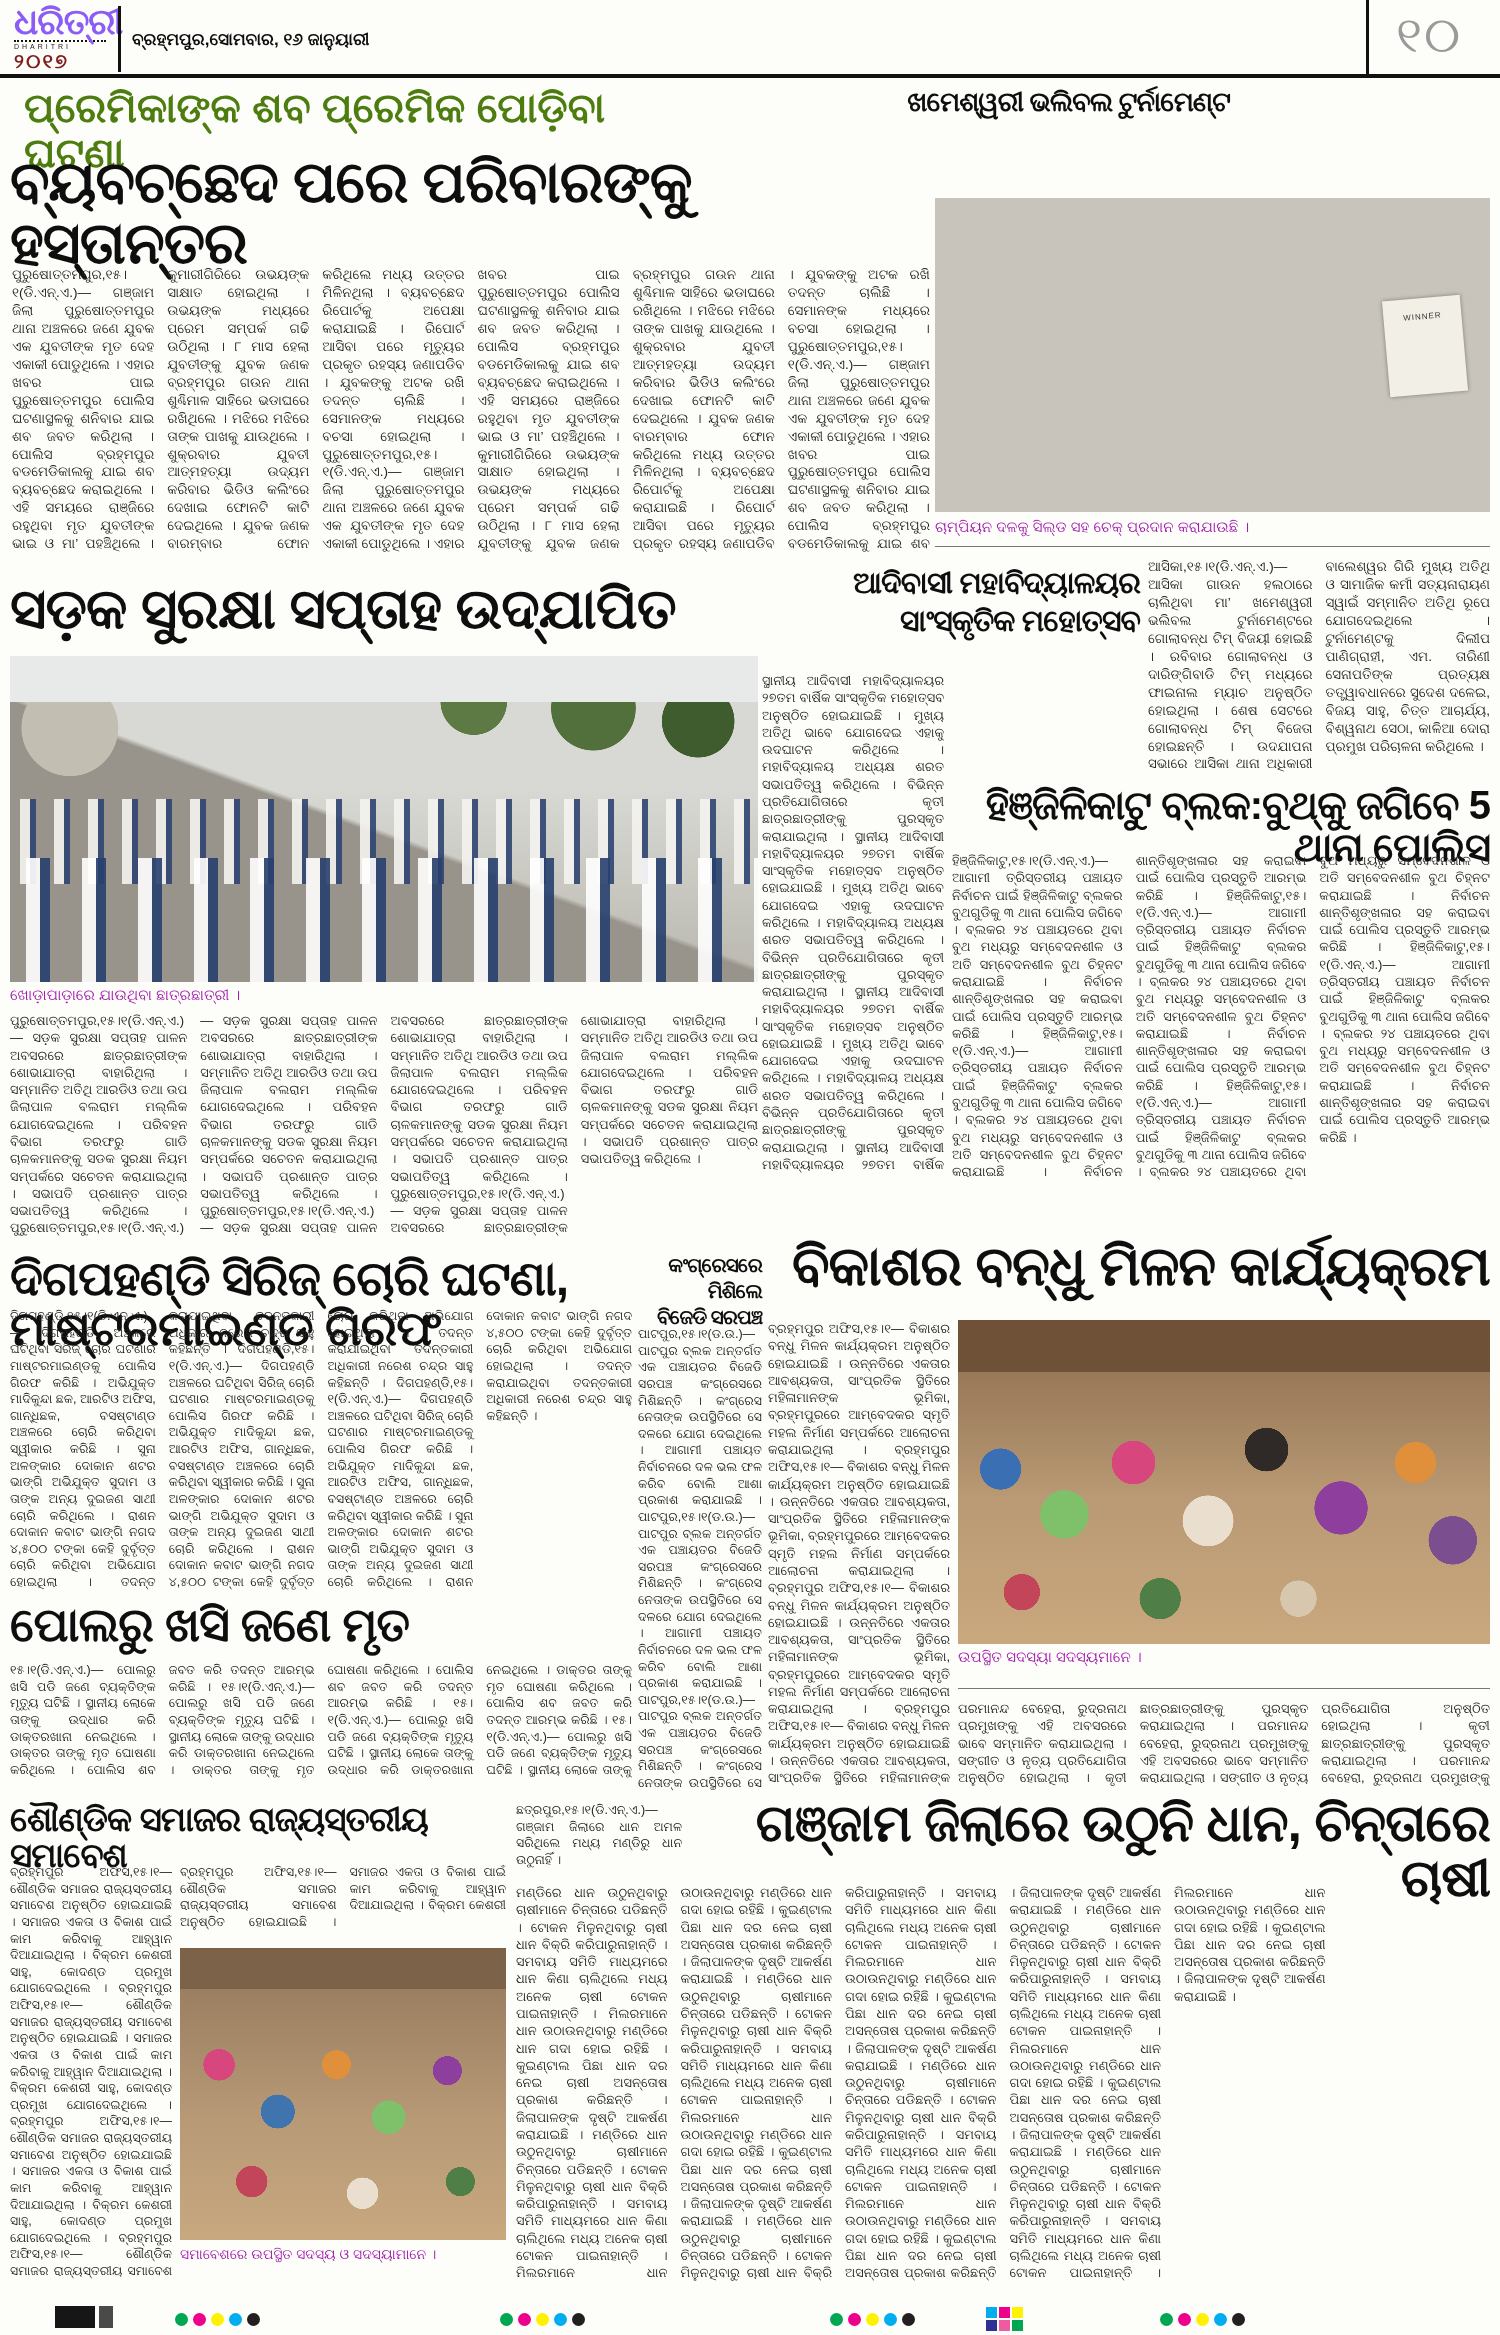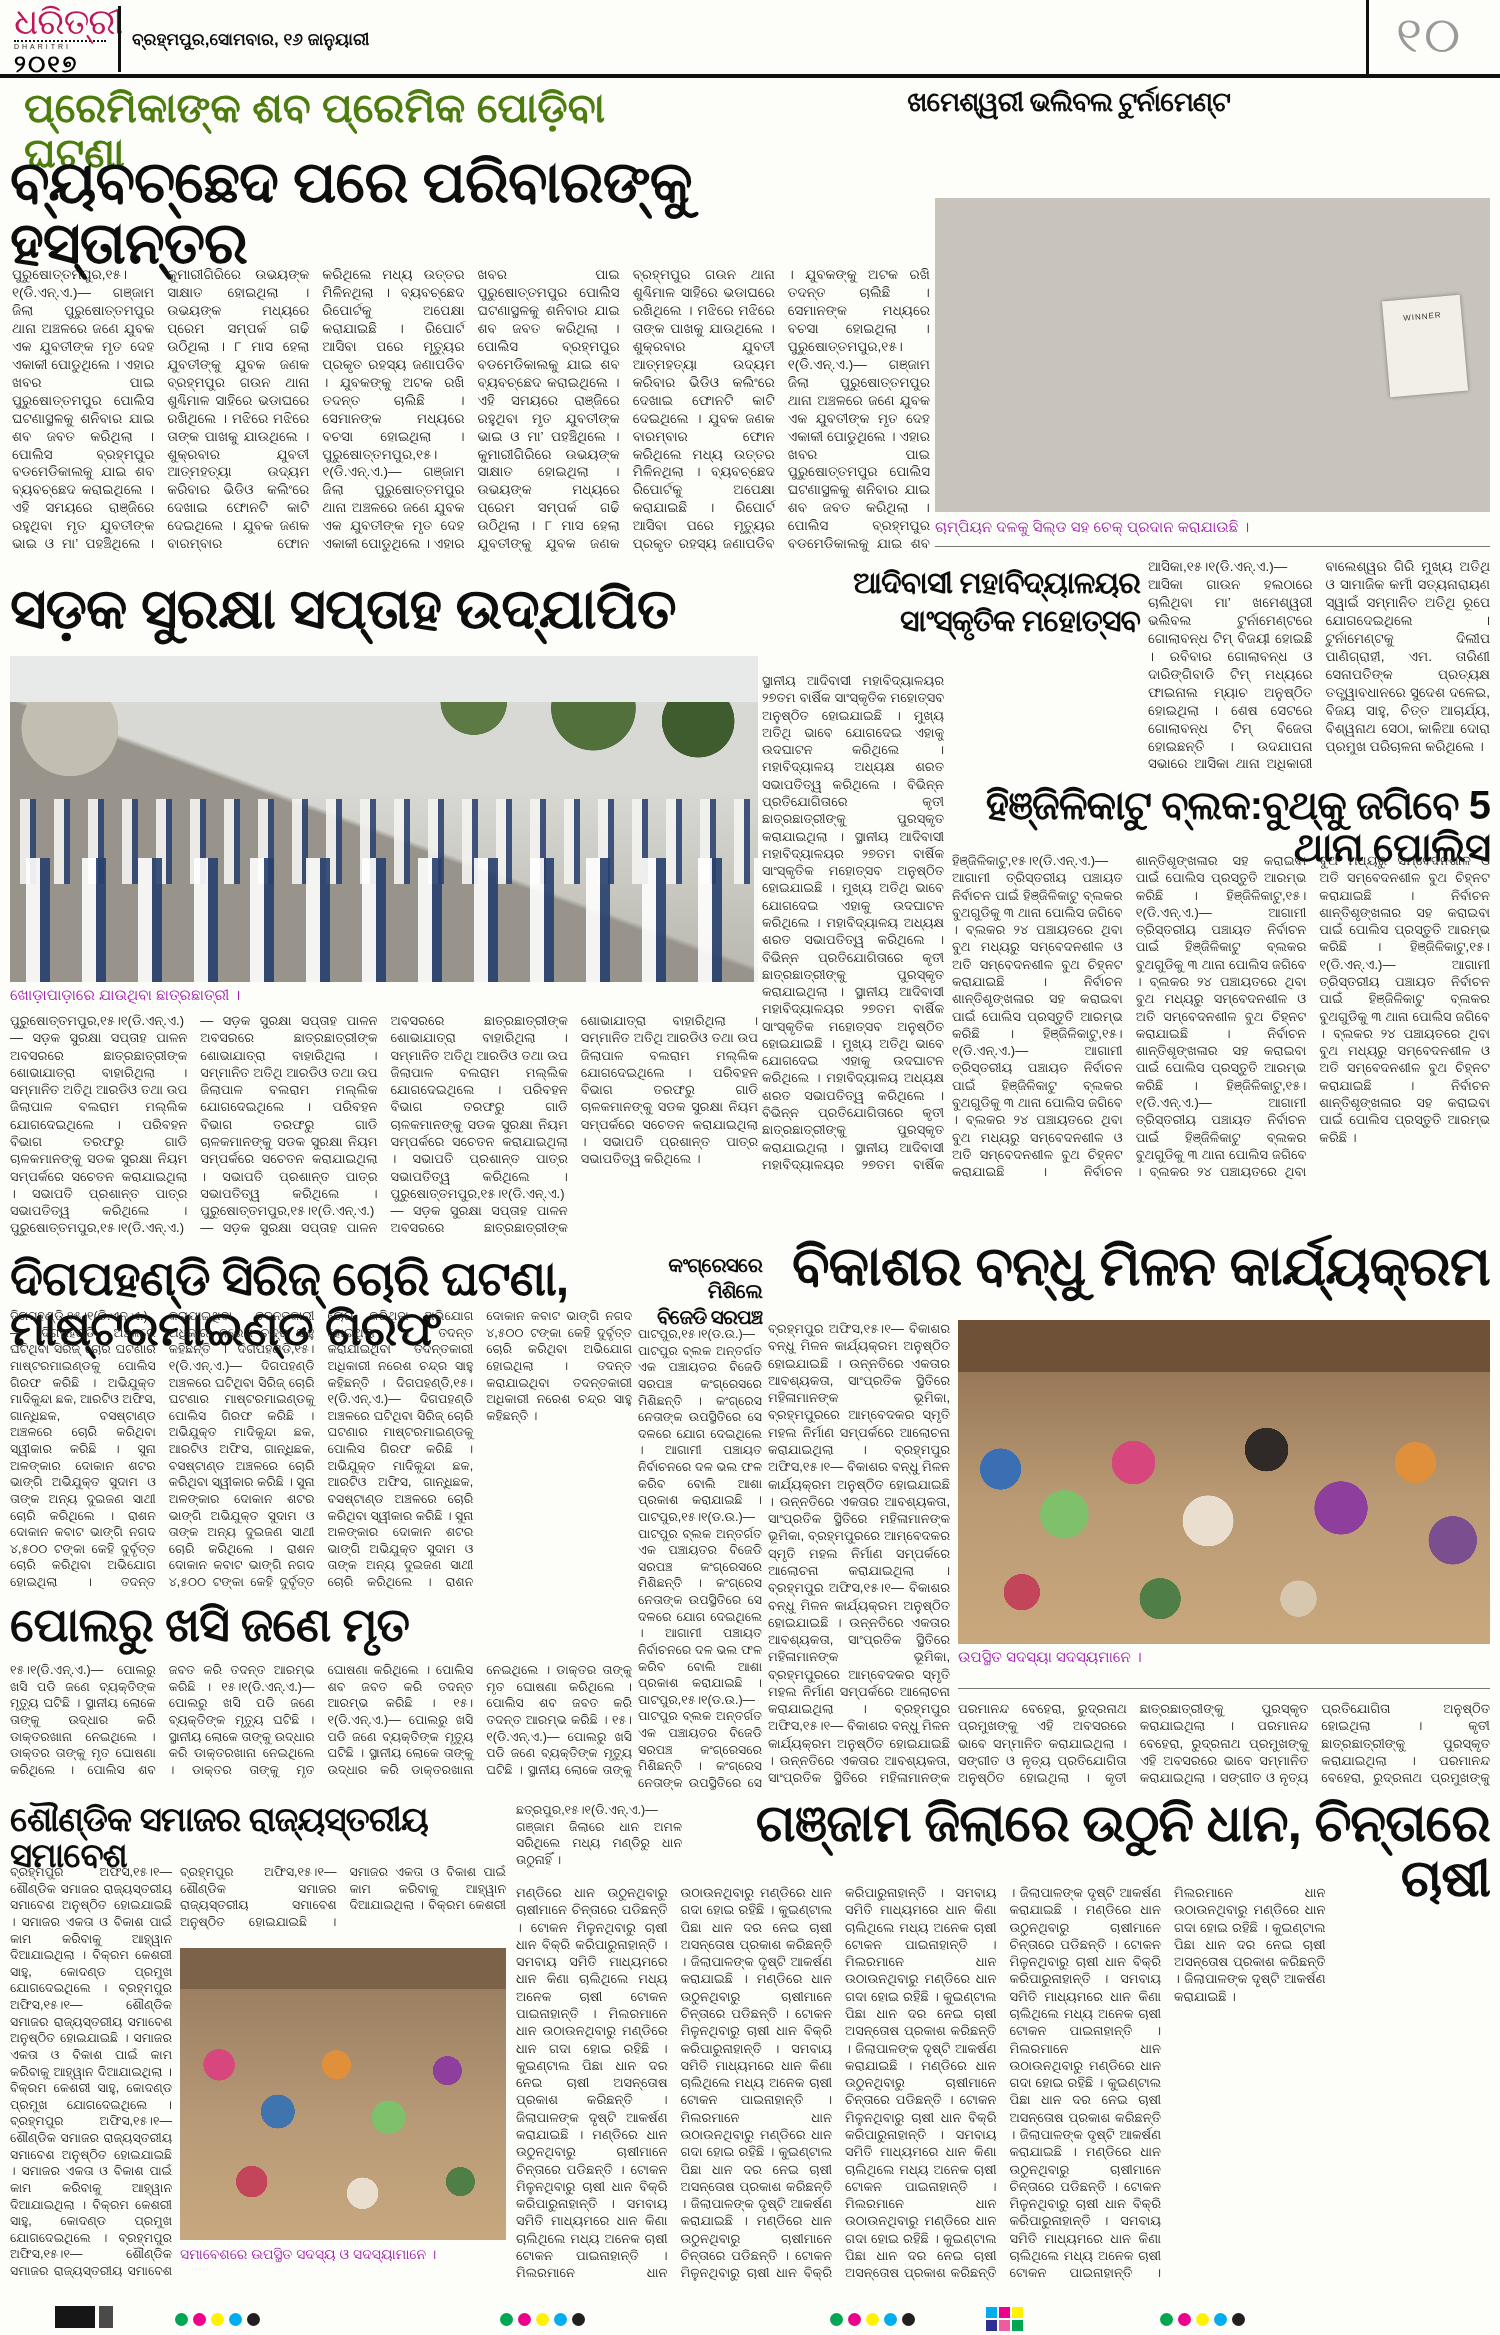--- a/index.html
+++ b/index.html
@@ -12,23 +12,23 @@
   .ctr{text-align:right}
   .bodytxt{font-size:13.5px;line-height:1.33;text-align:justify;color:#222;
            column-gap:13px;column-fill:auto;overflow:hidden;word-break:break-word}
   .c1{column-count:1}.c2{column-count:2}.c3{column-count:3}.c4{column-count:4}.c6{column-count:6}
   .cap{font-size:15px;color:#a21caf;text-align:left}
   .rule{background:#111}
   .thin{background:#777}
   .photo{overflow:hidden;background-color:#c9c4bb}
   .dot{width:13px;height:13px;border-radius:50%;display:inline-block;margin-right:5px;vertical-align:middle}
   .sq-cluster span{width:11px;height:11px;display:inline-block;margin:1px}
-  .masthead{font-size:36px;font-weight:400;letter-spacing:-1px;color:#be185d;line-height:1}
+  .masthead{font-size:36px;font-weight:700;letter-spacing:-1px;color:#8b5cf6;line-height:1}
   .masthead-sub{font-size:7px;letter-spacing:3px;color:#222;border-top:2px dotted #111;padding-top:1px;width:92px}
-  .year{font-size:24px;font-weight:700;color:#000000;letter-spacing:2px}
+  .year{font-size:20px;font-weight:700;color:#7f1d1d;letter-spacing:2px}
   .dateline{font-size:17px;font-weight:700;color:#0d0d0d}
   .pageno{font-size:50px;font-weight:400;color:#9a9a9a;letter-spacing:2px}
   .winner-card{position:absolute;right:26px;top:100px;width:78px;height:96px;background:#f2efe6;
                transform:rotate(-5deg);box-shadow:0 0 4px rgba(0,0,0,.4);font-size:8px;color:#333;
                text-align:center;padding-top:14px;letter-spacing:1px}
   .march-row{position:absolute;left:0;right:0;opacity:.9}
 </style>
 </head>
 <body>
 

